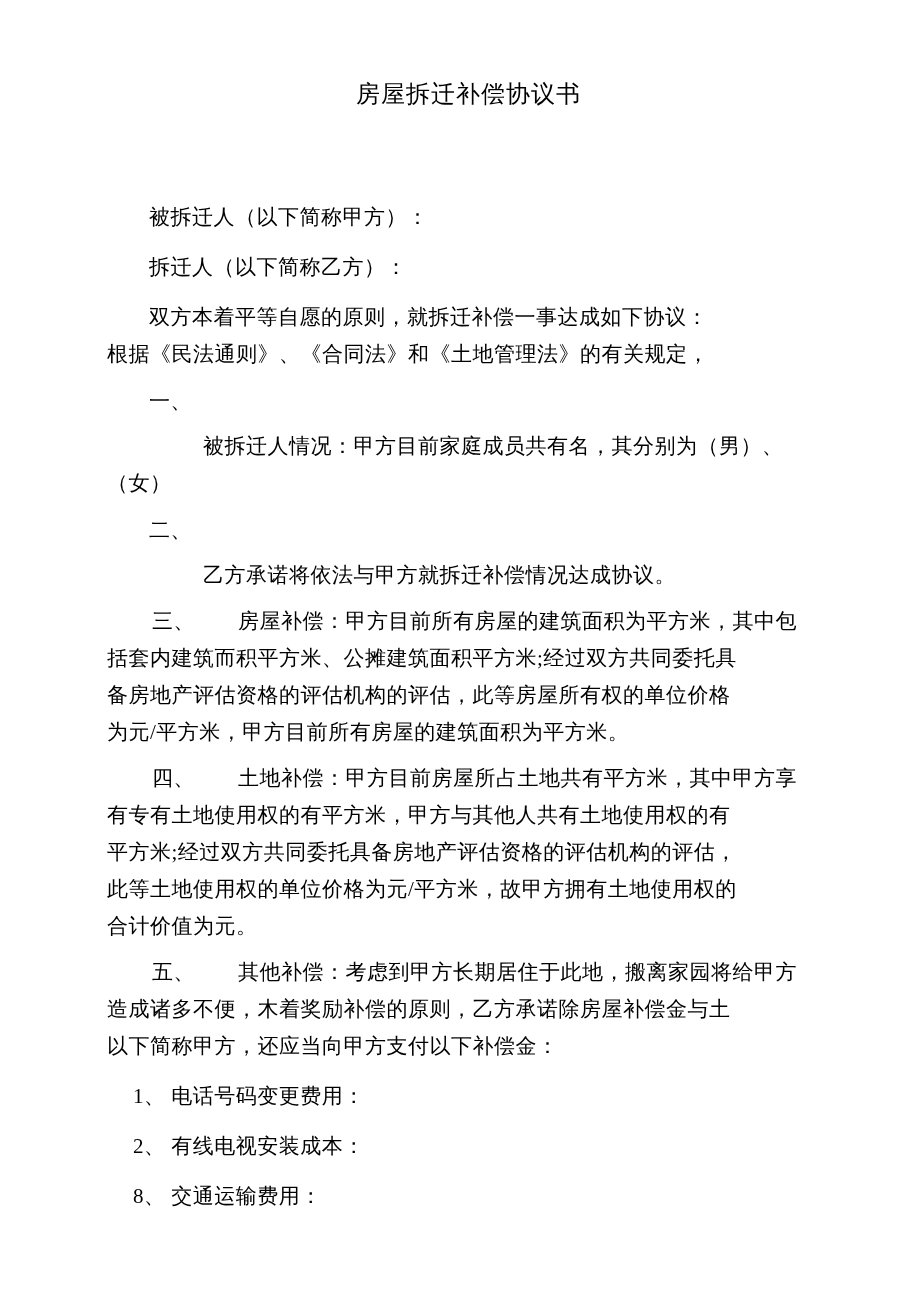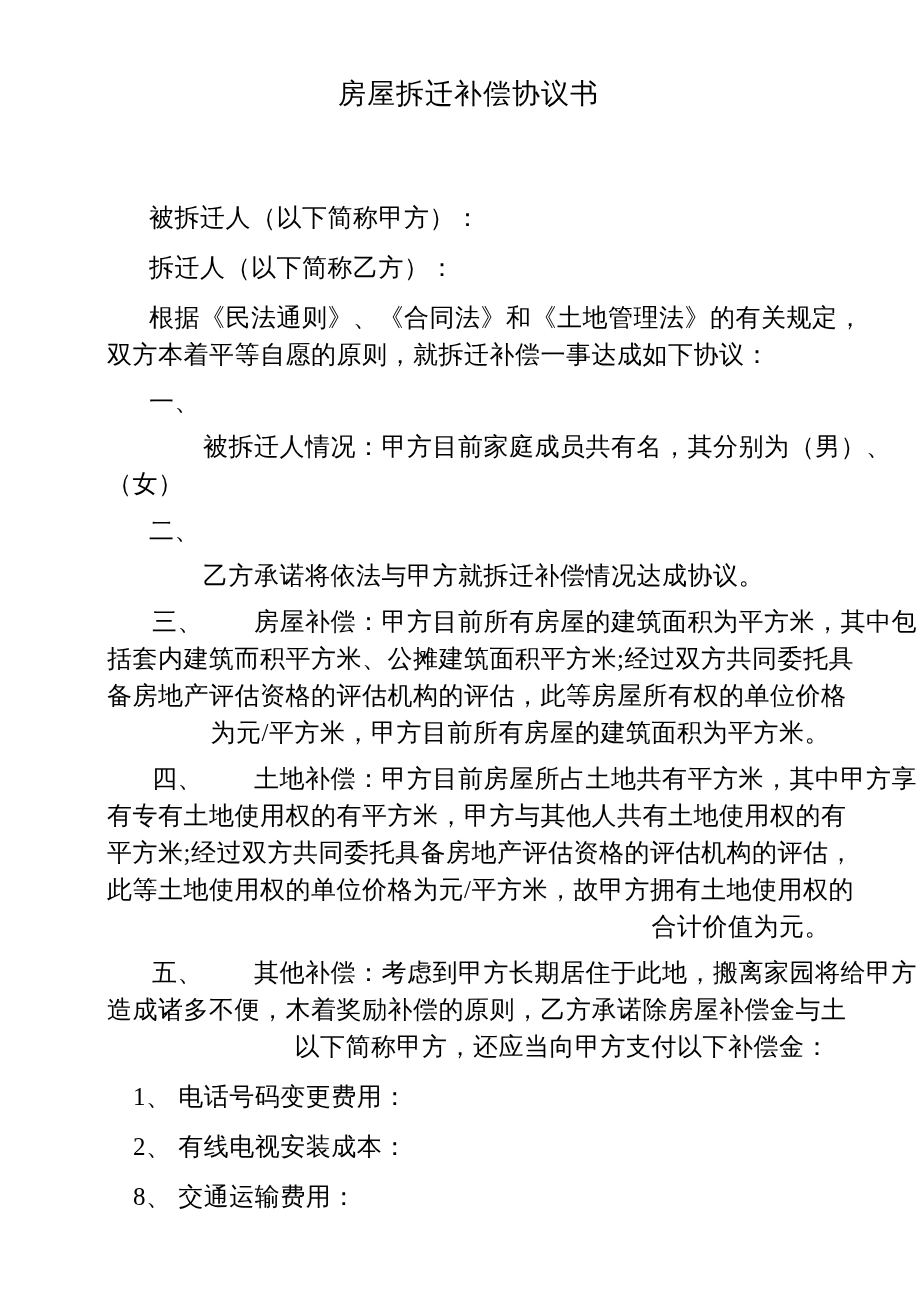--- a/index.html
+++ b/index.html
@@ -16,65 +16,65 @@
     font-family: "Liberation Serif", "DejaVu Serif", serif;
     overflow: hidden;
     box-sizing: border-box;
   }
   .content {
     box-sizing: border-box;
     padding: 72px 90px 0 107px;
   }
   .doc-title {
     margin: 0 0 83px 0;
-    font-size: 28px;
+    font-size: 24px;
     font-weight: 400;
     line-height: 44px;
     text-align: center;
     letter-spacing: 1px;
   }
   .para { margin: 0; }
   .line {
-    font-size: 25px;
+    font-size: 21px;
     line-height: 37px;
     white-space: pre;
     letter-spacing: 0.5px;
   }
   
   .p-plain { margin-top: 13px; }
   .p-plain .line:first-child { text-indent: 42px; }
   
   .p-marker { margin-top: 10px; }
   .p-marker .line { text-indent: 42px; }
   
   .p-hang { margin-top: 8px; }
   .p-hang .line:first-child { text-indent: 96px; }
   
-  .p-section { margin-top: 9px; text-align: right; }
+  .p-section { margin-top: 9px; }
   .p-section .line:first-child { text-indent: 45px; }
   
   .p-item { margin-top: 13px; }
   .p-item .line { text-indent: 26px; }
 </style>
 </head>
 <body>
 
 <div class="page">
   <div class="content">
     <h1 class="doc-title">房屋拆迁补偿协议书</h1>
     <div>
         <div class="para p-plain">
           <div class="line">被拆迁人（以下简称甲方）：</div>
         </div>
         <div class="para p-plain">
           <div class="line">拆迁人（以下简称乙方）：</div>
         </div>
         <div class="para p-plain">
+          <div class="line">双方本着平等自愿的原则，就拆迁补偿一事达成如下协议：</div>
           <div class="line">根据《民法通则》、《合同法》和《土地管理法》的有关规定，</div>
-          <div class="line">双方本着平等自愿的原则，就拆迁补偿一事达成如下协议：</div>
         </div>
         <div class="para p-marker">
           <div class="line">一、</div>
         </div>
         <div class="para p-hang">
           <div class="line">被拆迁人情况：甲方目前家庭成员共有名，其分别为（男）、</div>
           <div class="line">（女）</div>
         </div>
         <div class="para p-marker">
           <div class="line">二、</div>

